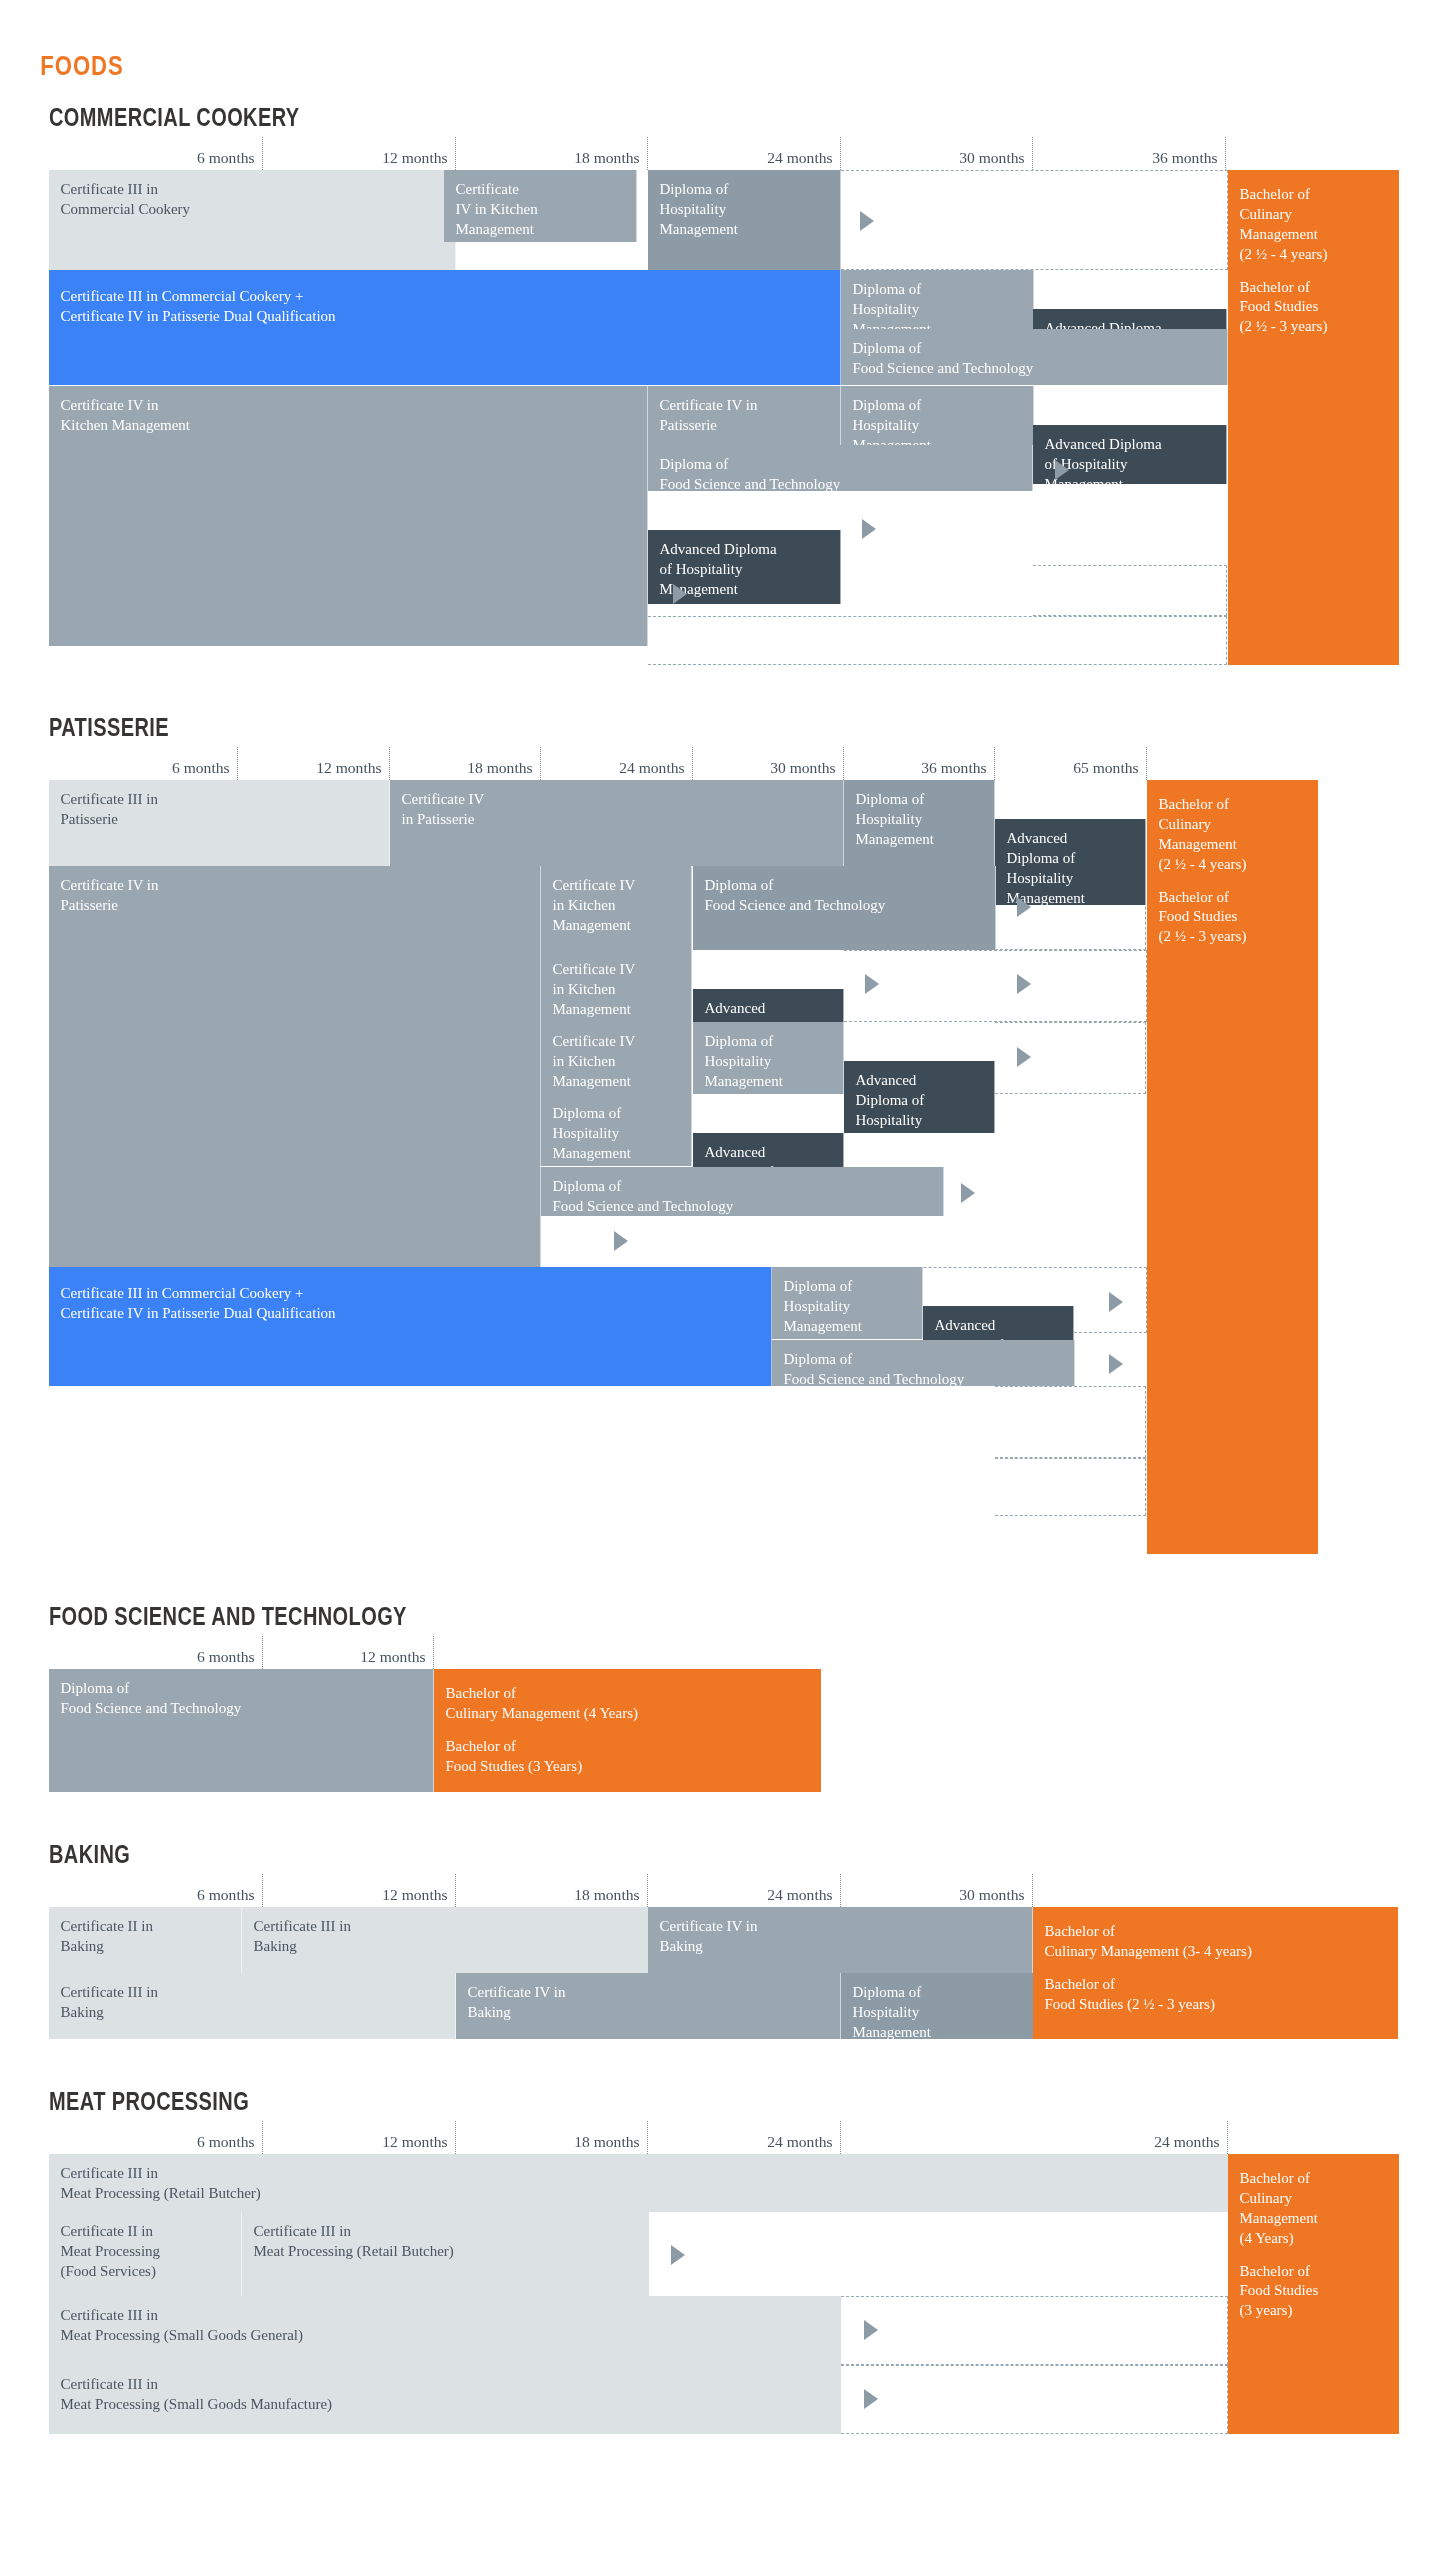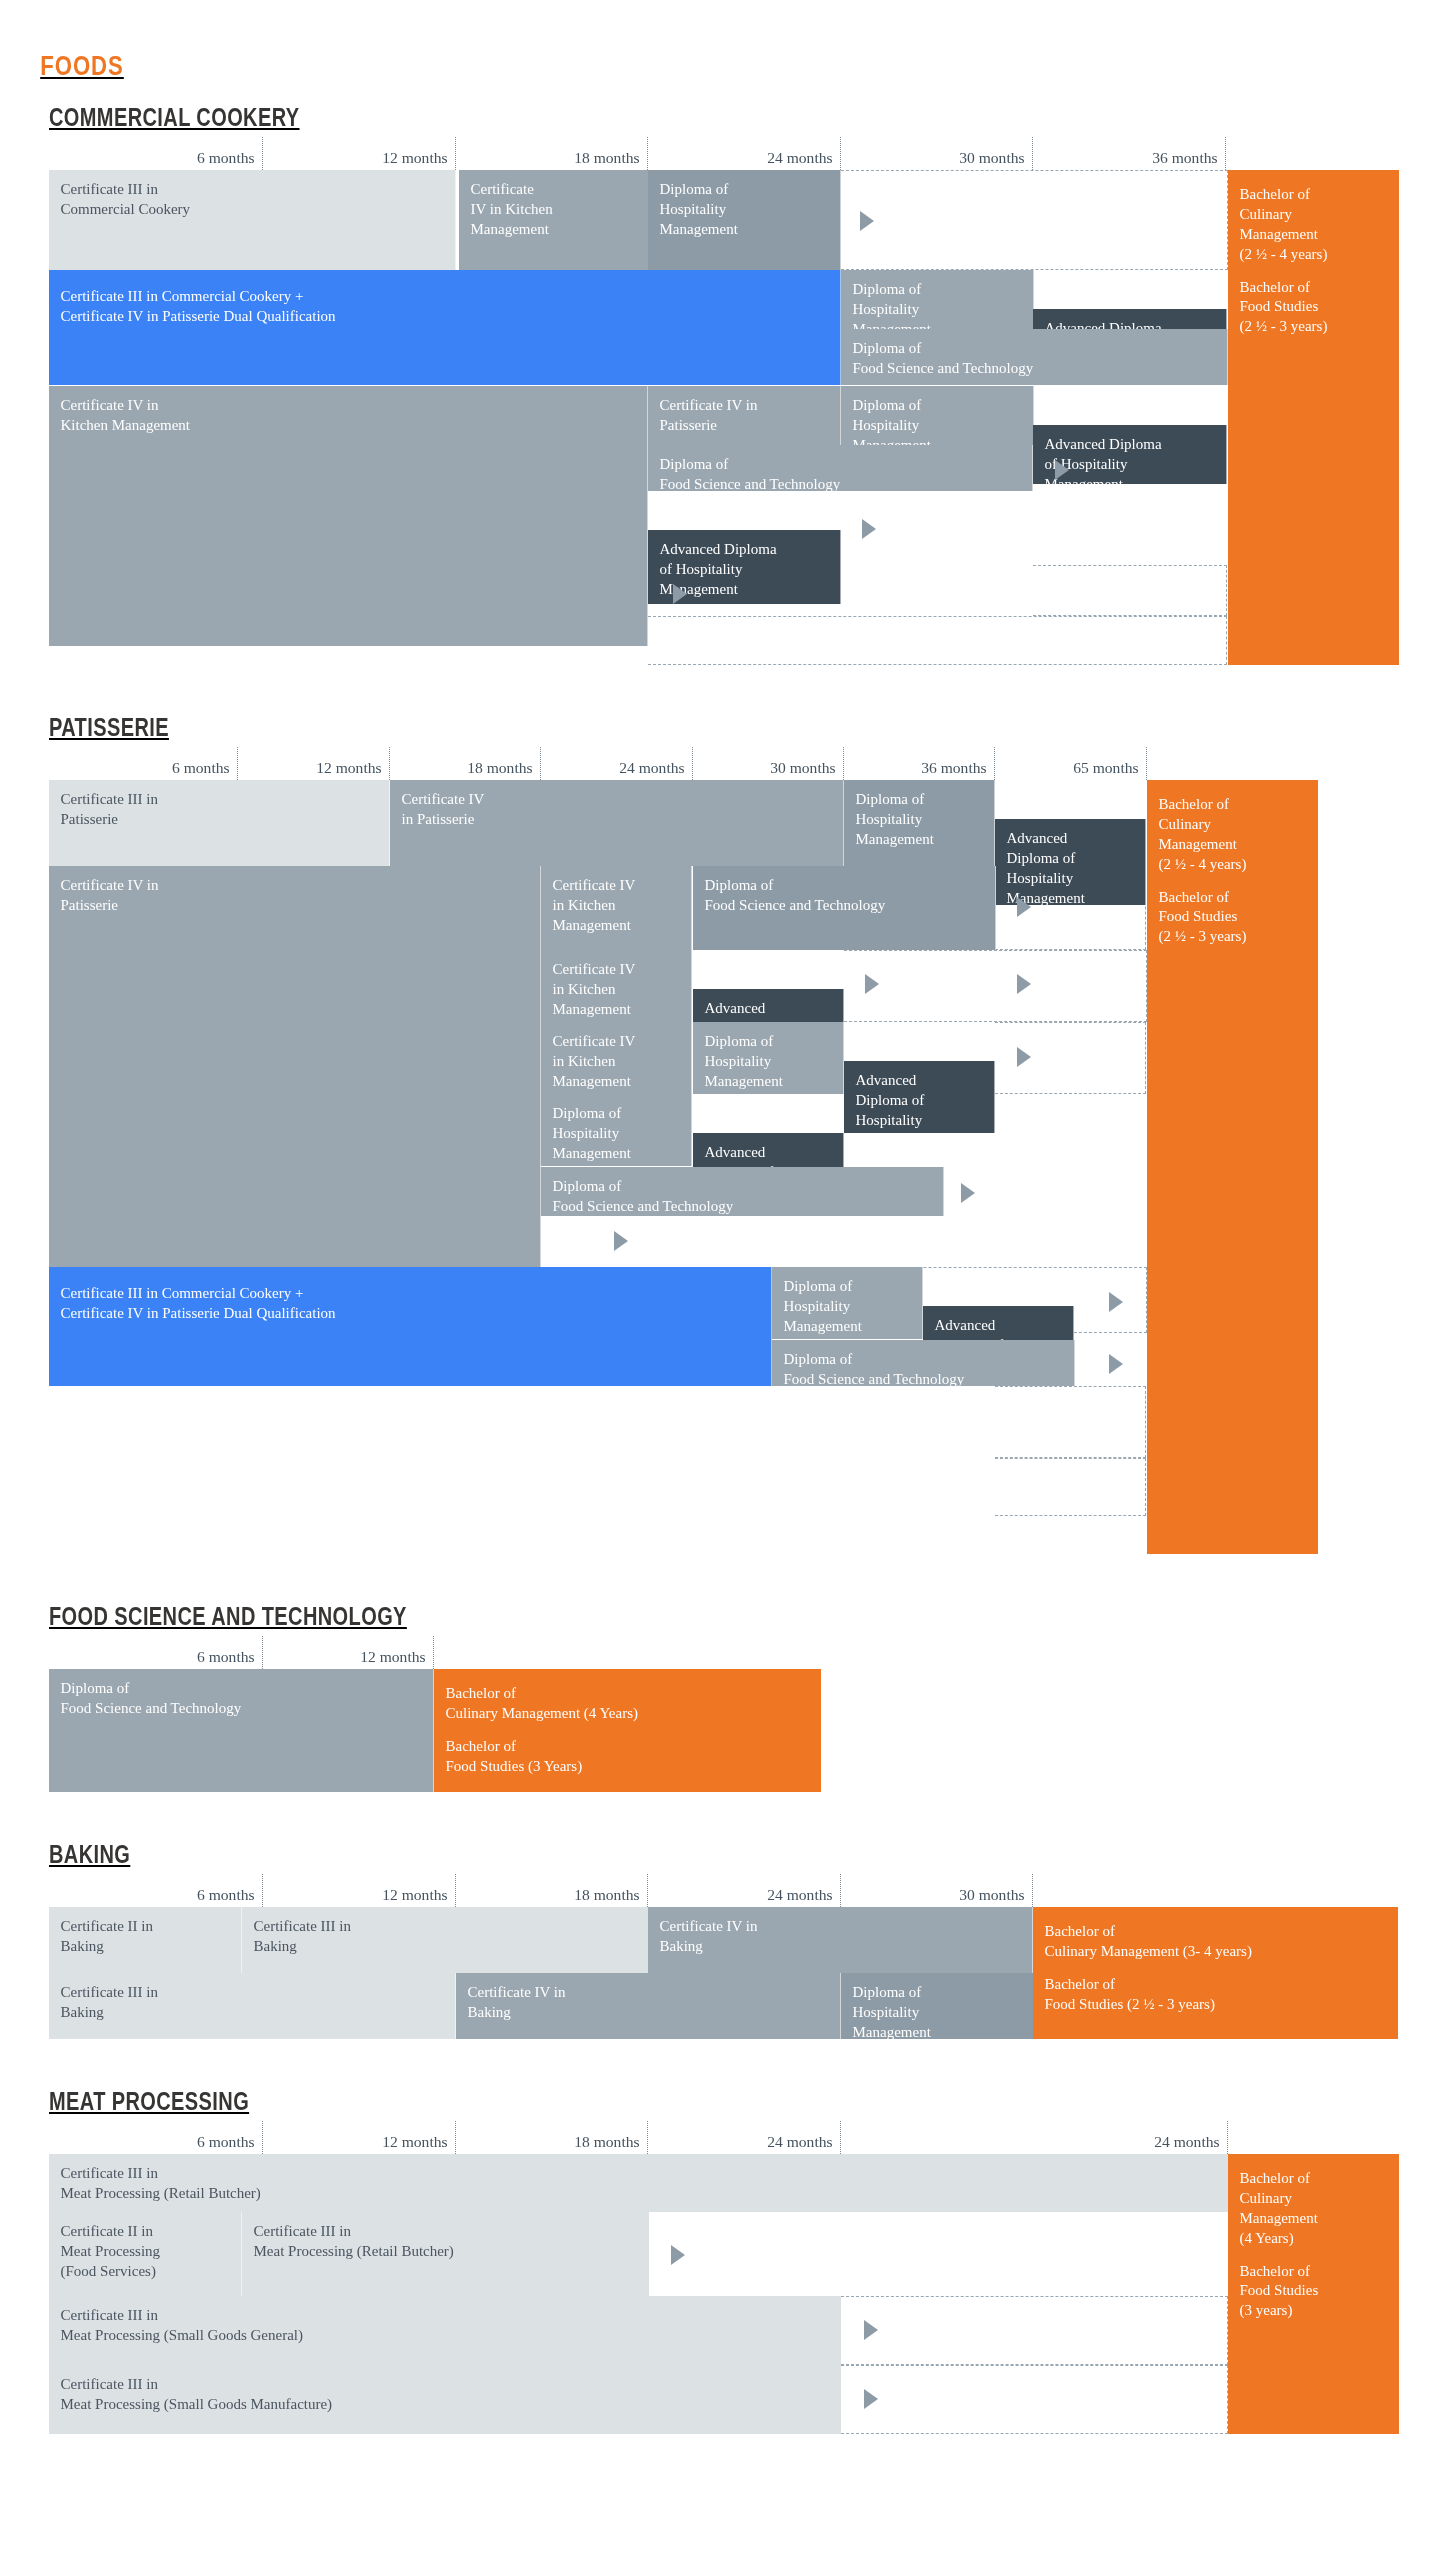--- a/index.html
+++ b/index.html
@@ -3,21 +3,21 @@
 <meta charset="utf-8">
 <style>
   * { box-sizing: border-box; margin: 0; padding: 0; }
   html, body {
     width: 1454px;
     background: #ffffff;
     font-family: "Liberation Serif", serif;
   }
   body { padding: 0 0 33px 0; }
 
-  .page { position: relative; width: 1454px; text-decoration: underline; }
+  .page { position: relative; width: 1454px; }
 
   .brand {
     font-family: "Liberation Sans", sans-serif;
     font-weight: bold;
     font-size: 27px;
     letter-spacing: 1.2px;
     color: #ef7622;
     padding: 51px 0 0 49px;
     transform: scaleX(0.82);
     transform-origin: left center;
@@ -133,21 +133,21 @@
       </div>
 
       <div class="rows" style="height:495px;">
 
         <div class="dashband" style="left:792px;top:0;width:387px;height:100px;"></div>
         <div class="dashband" style="left:984px;top:395px;width:194px;height:51px;"></div>
         <div class="dashband" style="left:599px;top:446px;width:579px;height:49px;"></div>
 
         <div class="row" style="height:100px;">
           <div class="cell c-light" style="left:0;top:0;width:407px;height:100px;">Certificate III in<br>Commercial Cookery</div>
-          <div class="cell c-mid" style="left:410px;top:0;width:193px;height:100px;">Certificate<br>IV in Kitchen<br>Management</div>
+          <div class="cell c-mid" style="left:395px;top:0;width:193px;height:72px;">Certificate<br>IV in Kitchen<br>Management</div>
           <div class="cell c-mid2" style="left:599px;top:0;width:193px;height:100px;">Diploma of<br>Hospitality<br>Management</div>
           <div class="arrow" style="left:811px;top:41px;"></div>
         </div>
 
         <div class="row" style="position:absolute;top:100px;height:115px;">
           <div class="cell c-dark" style="left:0;top:0;width:792px;height:115px;padding-top:16.5px;">Certificate III in Commercial Cookery +<br>Certificate IV in Patisserie Dual Qualification</div>
           <div class="cell c-mid" style="left:792px;top:0;width:193px;height:59px;">Diploma of<br>Hospitality<br>Management</div>
           <div class="cell c-slate" style="left:984px;top:0;width:194px;height:59px;">Advanced Diploma<br>of Hospitality<br>Management</div>
           <div class="cell c-mid" style="left:792px;top:59px;width:387px;height:56px;">Diploma of<br>Food Science and Technology</div>
         </div>

